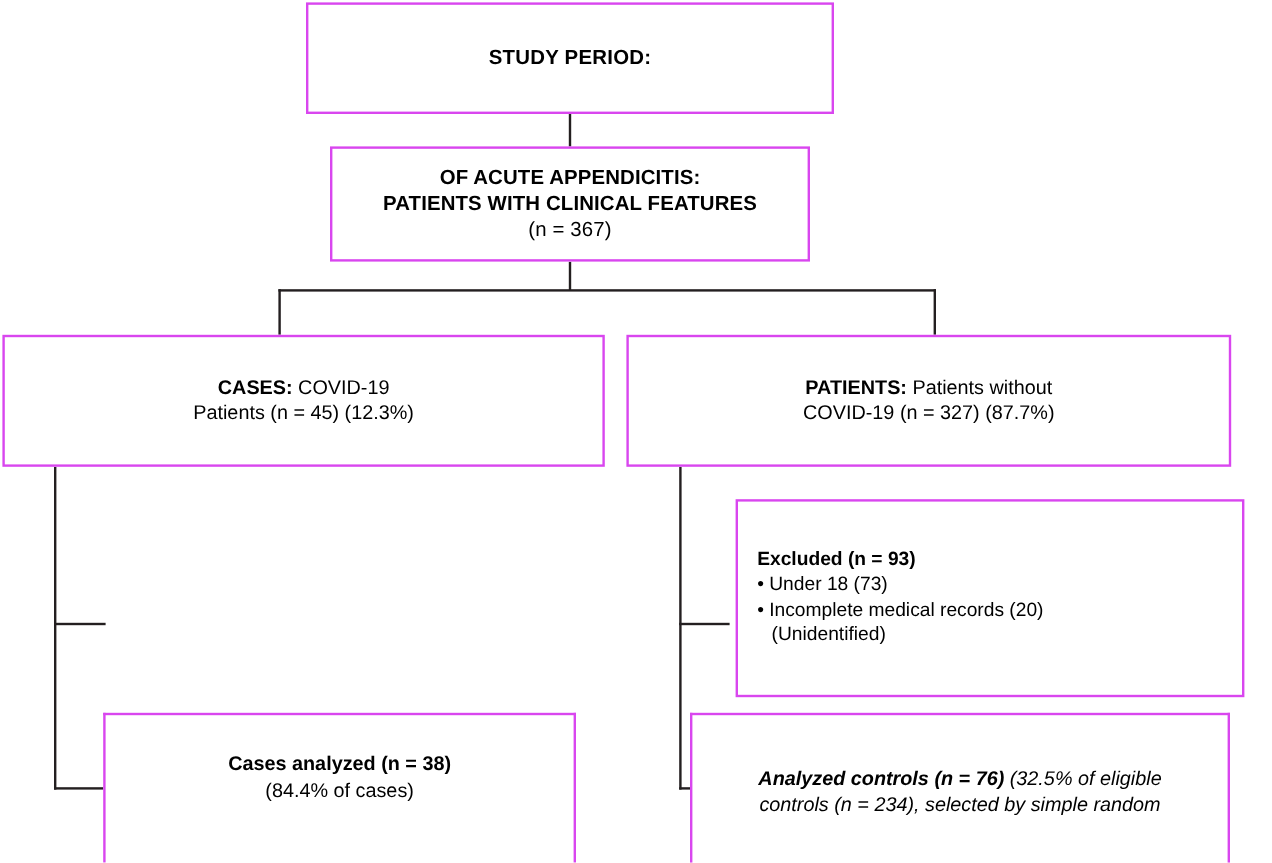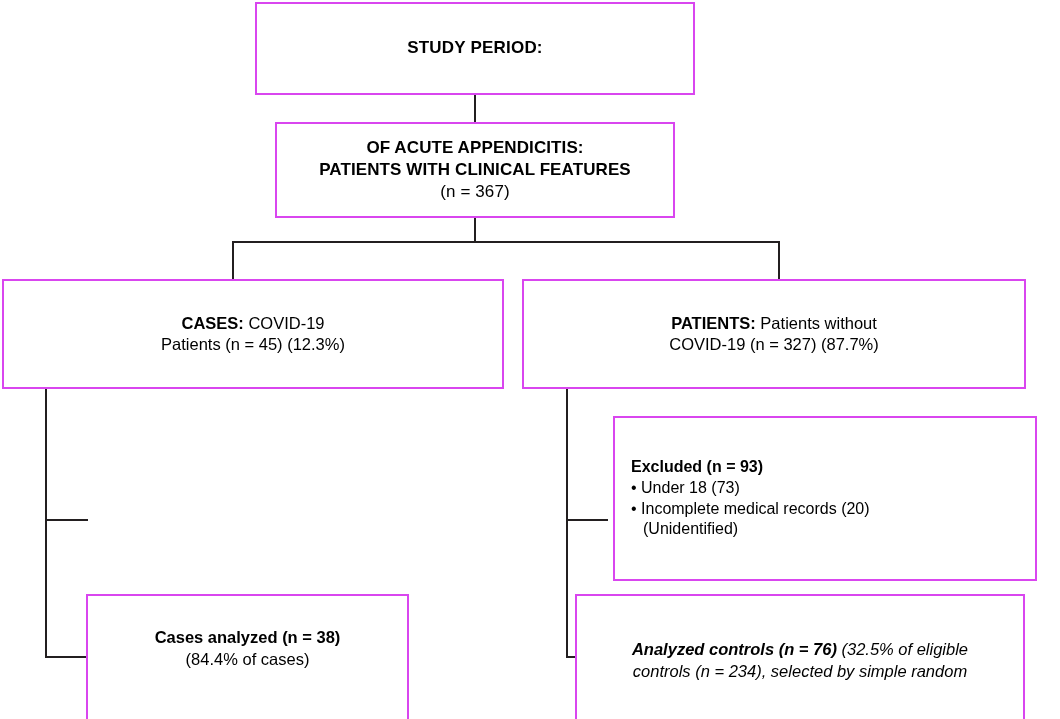--- a/index.html
+++ b/index.html
@@ -137,21 +137,21 @@
 
   <div class="node" id="box-excl-controls" style="left:588px; top:416px; width:424px; height:165px;margin-left:25px;">
     <div class="node-body left" style="padding-left:16px;">
       <div class="title">Excluded (n = 93)</div>
       <div class="bullet">• Under 18 (73)</div>
       <div class="bullet">• Incomplete medical records (20)</div>
       <div class="cont">(Unidentified)</div>
     </div>
   </div>
 
-  <div class="node" id="box-analyzed-cases" style="left:86px; top:594px; width:323px; height:125px; border-bottom:none;">
+  <div class="node" id="box-analyzed-cases" style="left:86px; top:594px; width:394px; height:125px; border-bottom:none;">
     <div class="node-body center" style="margin-top:-18px;">
       <div class="b">Cases analyzed (n = 38)</div>
       <div>(84.4% of cases)</div>
     </div>
   </div>
 
   <div class="node" id="box-analyzed-controls" style="left:575px; top:594px; width:450px; height:145px; border-bottom:none;font-style:italic;">
     <div class="node-body center" style="margin-top:-14px;">
       <div>
         <span class="b">Analyzed controls (n = 76)</span><span> (32.5% of eligible</span>

